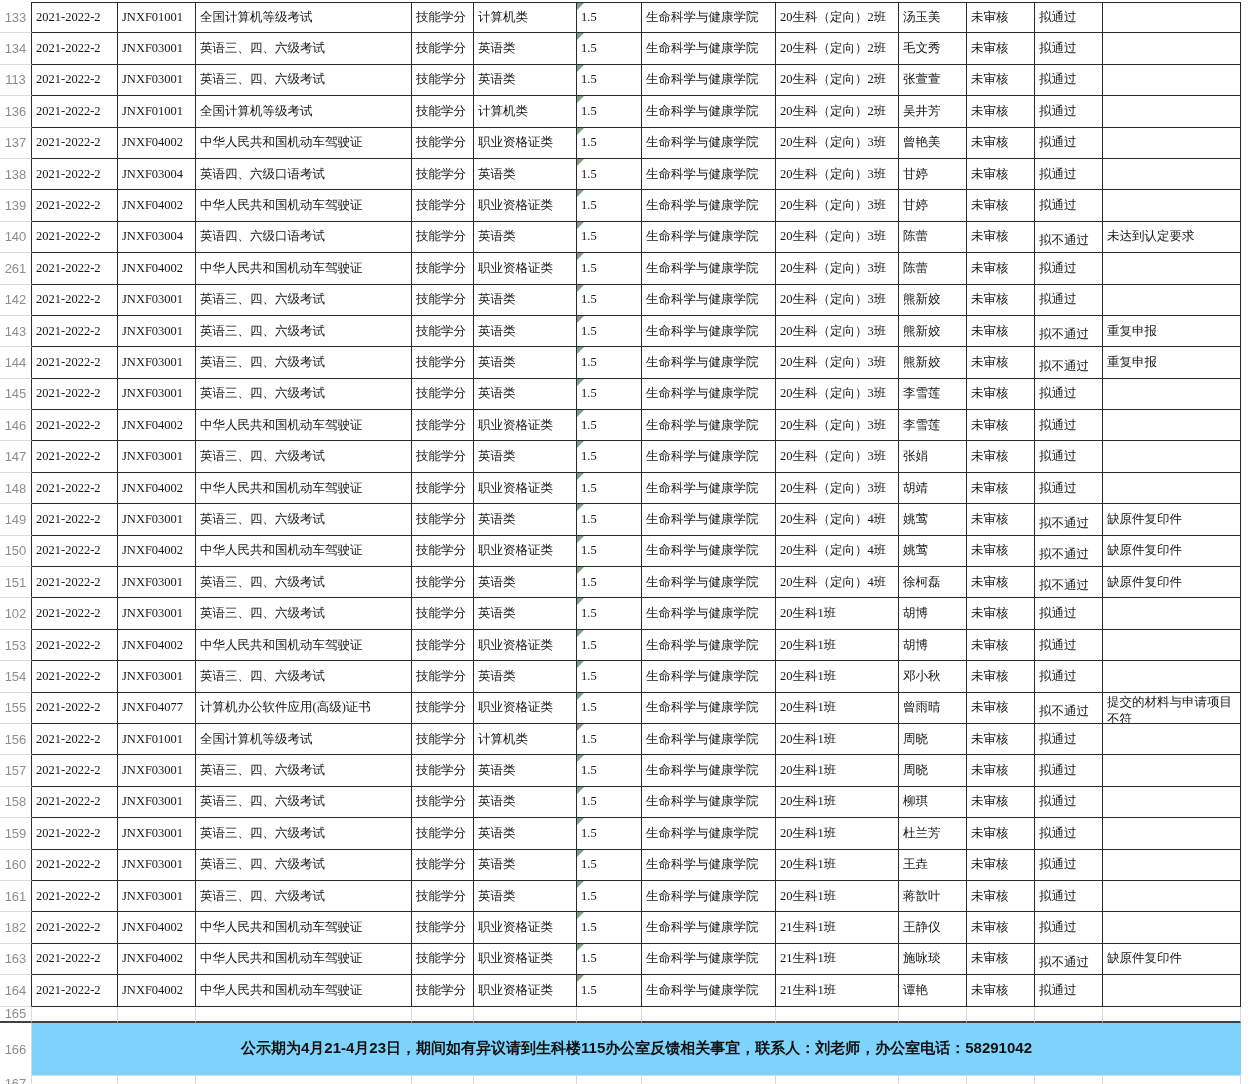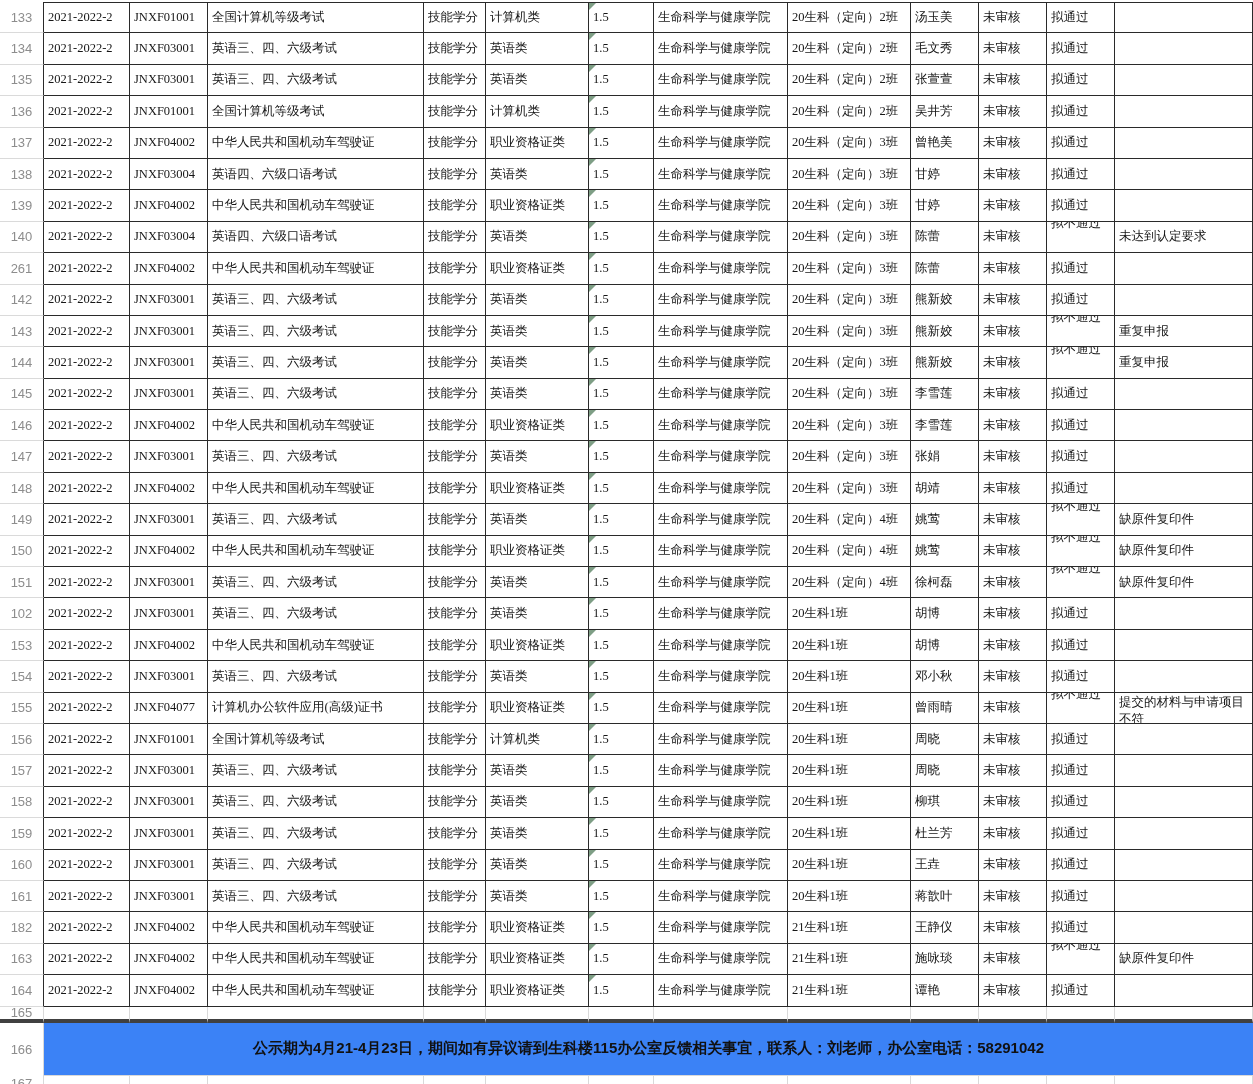--- a/index.html
+++ b/index.html
@@ -16,51 +16,51 @@
     padding:0 2px 0 4px;font-size:12.5px;white-space:nowrap;
     background:#fff;
   }
   #rows .row:first-child .cell:not(.rowhead){border-top:1px solid #2a2a2a;}
   .rowhead{
     border-right:1px solid #2a2a2a;border-bottom:1px solid #dadada;
     color:#8d8d8d;font-family:"Liberation Sans","DejaVu Sans",sans-serif;
     font-size:13px;justify-content:center;padding:0;
   }
   
-  .c-num{width:44px;}
+  .c-num{width:32px;}
   .c-term{width:86px;}
   .c-code{width:78px;}
   .c-course{width:216px;}
   .c-ctype{width:62px;}
   .c-cat{width:103px;}
   .c-credit{width:65px;}
   .c-college{width:134px;}
   .c-cls{width:123px;}
   .c-name{width:68px;}
   .c-review{width:68px;}
   .c-result{width:68px;}
   .c-remark{width:138px;}
   
   .tri{
     position:absolute;top:0;left:0;width:0;height:0;
     border-top:7px solid #7e9e85;border-right:7px solid transparent;
   }
   
-  .low{align-items:flex-end;padding-bottom:20px;font-family:Liberation Mono, monospace;}
+  .low{align-items:flex-end;padding-bottom:3px;font-family:Liberation Mono, monospace;}
   
   .wrapclip{white-space:normal;align-items:flex-start;line-height:17px;padding-top:1px;}
   
-  .lightrow .cell{border-right:1px solid #d9d9d9;border-bottom:4px solid #404040;}
+  .lightrow .cell{border-right:1px solid #d9d9d9;border-bottom:2px solid #404040;}
   .lightrow .rowhead{border-right:1px solid #d9d9d9;}
   .r165{height:16.4px;}
   .r165 .rowhead{font-size:13px;}
   .r166{height:53px;}
   .footer-cell{
     width:1209px;box-sizing:border-box;display:flex;align-items:center;justify-content:center;
-    border-bottom:1px solid #d9d9d9;background:#3b82f6;overflow:hidden;
+    border-bottom:1px solid #d9d9d9;background:#7dd3fc;overflow:hidden;
     font-family:"Liberation Sans","DejaVu Sans",sans-serif;font-weight:bold;
     font-size:15px;color:#111;white-space:nowrap;
   }
   .r166 .rowhead{border-bottom:none;}
   .r167{height:7.8px;}
   .r167 .cell{border-bottom:none;align-items:flex-start;}
   .r167 .rowhead{border-bottom:none;}
 </style>
 </head>
 <body>
@@ -92,21 +92,21 @@
         <div class="cell c-cat">英语类</div>
         <div class="cell c-credit">1.5<span class="tri"></span></div>
         <div class="cell c-college">生命科学与健康学院</div>
         <div class="cell c-cls">20生科（定向）2班</div>
         <div class="cell c-name">毛文秀</div>
         <div class="cell c-review">未审核</div>
         <div class="cell c-result">拟通过</div>
         <div class="cell c-remark"></div>
       </div>
       <div class="row">
-        <div class="cell c-num rowhead">135</div>
+        <div class="cell c-num rowhead">113</div>
         <div class="cell c-term">2021-2022-2</div>
         <div class="cell c-code">JNXF03001</div>
         <div class="cell c-course">英语三、四、六级考试</div>
         <div class="cell c-ctype">技能学分</div>
         <div class="cell c-cat">英语类</div>
         <div class="cell c-credit">1.5<span class="tri"></span></div>
         <div class="cell c-college">生命科学与健康学院</div>
         <div class="cell c-cls">20生科（定向）2班</div>
         <div class="cell c-name">张萱萱</div>
         <div class="cell c-review">未审核</div>

